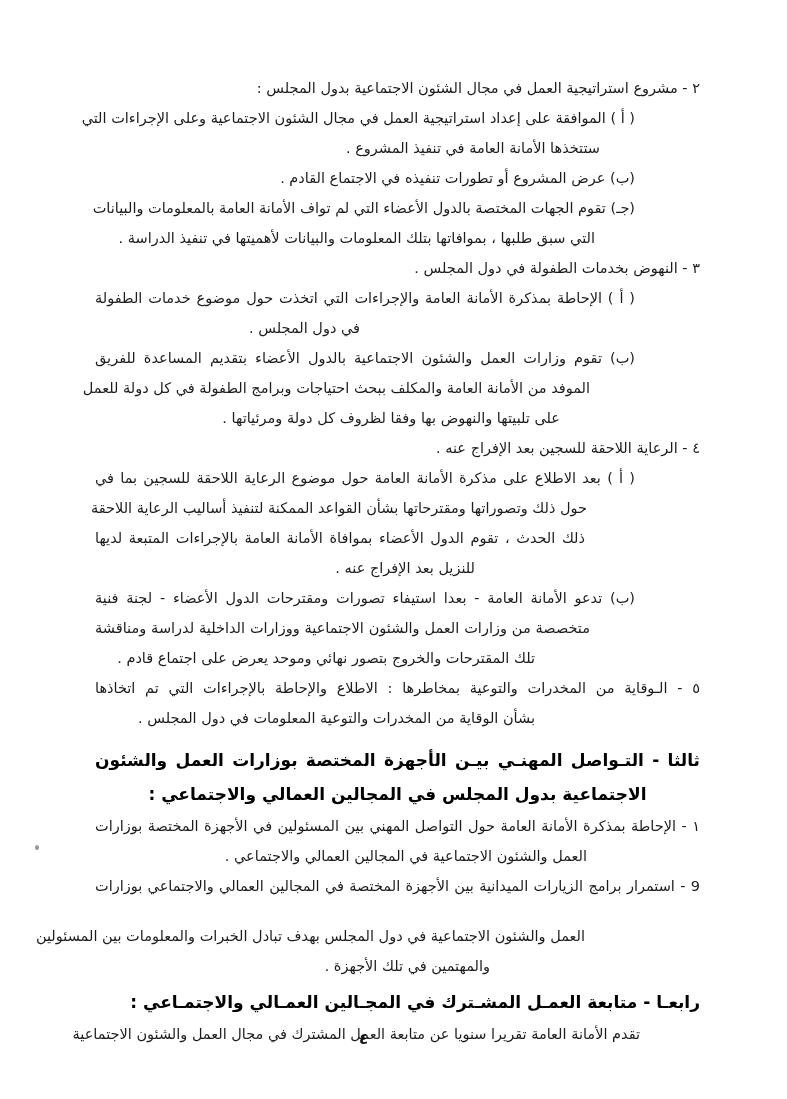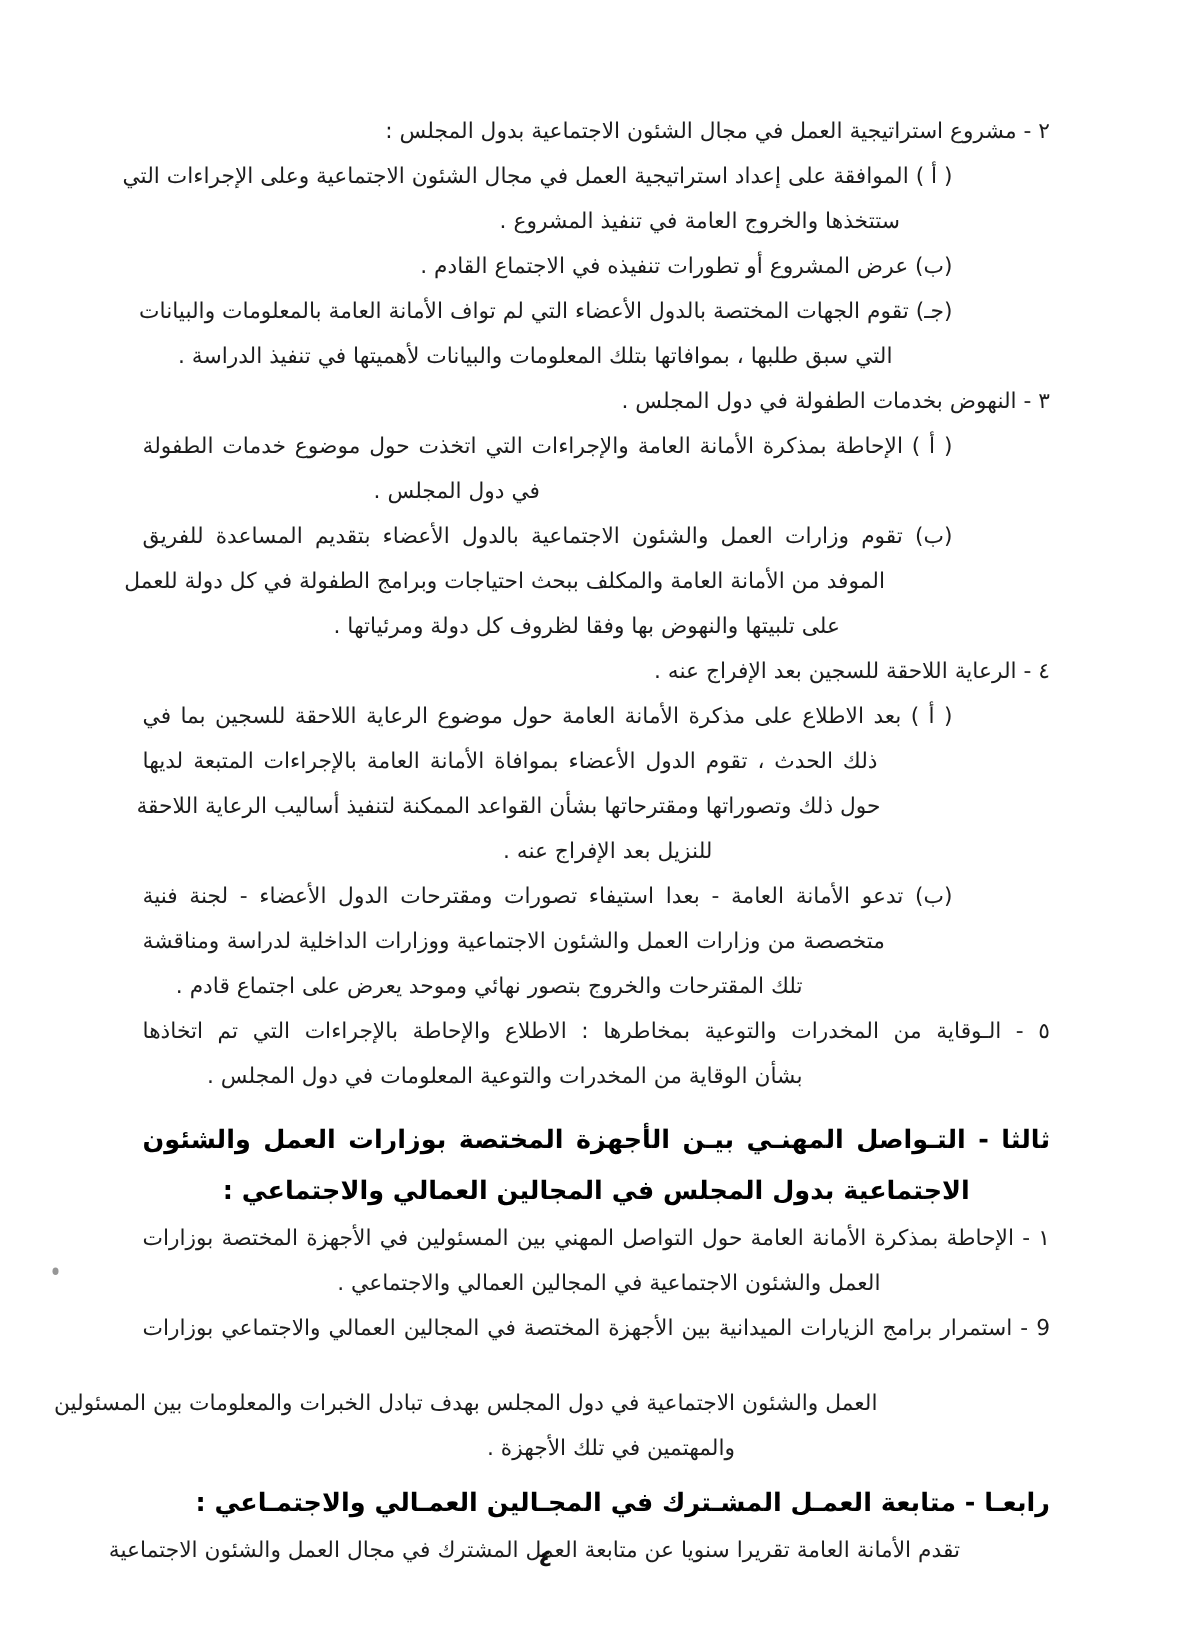--- a/index.html
+++ b/index.html
@@ -62,34 +62,34 @@
     opacity: 0.7;
   }
 </style>
 </head>
 <body>
 
 <div class="page">
   <div class="doc-body">
       <div class="line" style="padding-right: 0px;">٢ - مشروع استراتيجية العمل في مجال الشئون الاجتماعية بدول المجلس :</div>
       <div class="line justify" style="padding-right: 65px;">( أ ) الموافقة على إعداد استراتيجية العمل في مجال الشئون الاجتماعية وعلى الإجراءات التي</div>
-      <div class="line" style="padding-right: 100px;">ستتخذها والخروج العامة في تنفيذ المشروع .</div>
+      <div class="line" style="padding-right: 100px;">ستتخذها الأمانة العامة في تنفيذ المشروع .</div>
       <div class="line" style="padding-right: 65px;">(ب) عرض المشروع أو تطورات تنفيذه في الاجتماع القادم .</div>
       <div class="line justify" style="padding-right: 65px;">(جـ) تقوم الجهات المختصة بالدول الأعضاء التي لم تواف الأمانة العامة بالمعلومات والبيانات</div>
       <div class="line" style="padding-right: 105px;">التي سبق طلبها ، بموافاتها بتلك المعلومات والبيانات لأهميتها في تنفيذ الدراسة .</div>
       <div class="line" style="padding-right: 0px;">٣ - النهوض بخدمات الطفولة في دول المجلس .</div>
       <div class="line justify" style="padding-right: 65px;">( أ ) الإحاطة بمذكرة الأمانة العامة والإجراءات التي اتخذت حول موضوع خدمات الطفولة</div>
       <div class="line" style="padding-right: 340px;">في دول المجلس .</div>
       <div class="line justify" style="padding-right: 65px;">(ب) تقوم وزارات العمل والشئون الاجتماعية بالدول الأعضاء بتقديم المساعدة للفريق</div>
       <div class="line justify" style="padding-right: 110px;">الموفد من الأمانة العامة والمكلف ببحث احتياجات وبرامج الطفولة في كل دولة للعمل</div>
       <div class="line" style="padding-right: 140px;">على تلبيتها والنهوض بها وفقا لظروف كل دولة ومرئياتها .</div>
       <div class="line" style="padding-right: 0px;">٤ - الرعاية اللاحقة للسجين بعد الإفراج عنه .</div>
       <div class="line justify" style="padding-right: 65px;">( أ ) بعد الاطلاع على مذكرة الأمانة العامة حول موضوع الرعاية اللاحقة للسجين بما في</div>
+      <div class="line justify" style="padding-right: 113px;">حول ذلك وتصوراتها ومقترحاتها بشأن القواعد الممكنة لتنفيذ أساليب الرعاية اللاحقة</div>
       <div class="line justify" style="padding-right: 115px;">ذلك الحدث ، تقوم الدول الأعضاء بموافاة الأمانة العامة بالإجراءات المتبعة لديها</div>
-      <div class="line justify" style="padding-right: 113px;">حول ذلك وتصوراتها ومقترحاتها بشأن القواعد الممكنة لتنفيذ أساليب الرعاية اللاحقة</div>
       <div class="line" style="padding-right: 225px;">للنزيل بعد الإفراج عنه .</div>
       <div class="line justify" style="padding-right: 65px;">(ب) تدعو الأمانة العامة - بعدا استيفاء تصورات ومقترحات الدول الأعضاء - لجنة فنية</div>
       <div class="line justify" style="padding-right: 110px;">متخصصة من وزارات العمل والشئون الاجتماعية ووزارات الداخلية لدراسة ومناقشة</div>
       <div class="line" style="padding-right: 165px;">تلك المقترحات والخروج بتصور نهائي وموحد يعرض على اجتماع قادم .</div>
       <div class="line justify" style="padding-right: 0px;">٥ - الـوقاية من المخدرات والتوعية بمخاطرها : الاطلاع والإحاطة بالإجراءات التي تم اتخاذها</div>
       <div class="line" style="padding-right: 165px;">بشأن الوقاية من المخدرات والتوعية المعلومات في دول المجلس .</div>
       <div class="line bold justify" style="padding-right: 0px; margin-top: 10px;">ثالثا - التـواصل المهنـي بيـن الأجهزة المختصة بوزارات العمل والشئون</div>
       <div class="line bold center" style="padding-right: 0px;">الاجتماعية بدول المجلس في المجالين العمالي والاجتماعي :</div>
       <div class="line justify" style="padding-right: 0px;">١ - الإحاطة بمذكرة الأمانة العامة حول التواصل المهني بين المسئولين في الأجهزة المختصة بوزارات</div>
       <div class="line" style="padding-right: 113px;">العمل والشئون الاجتماعية في المجالين العمالي والاجتماعي .</div>

